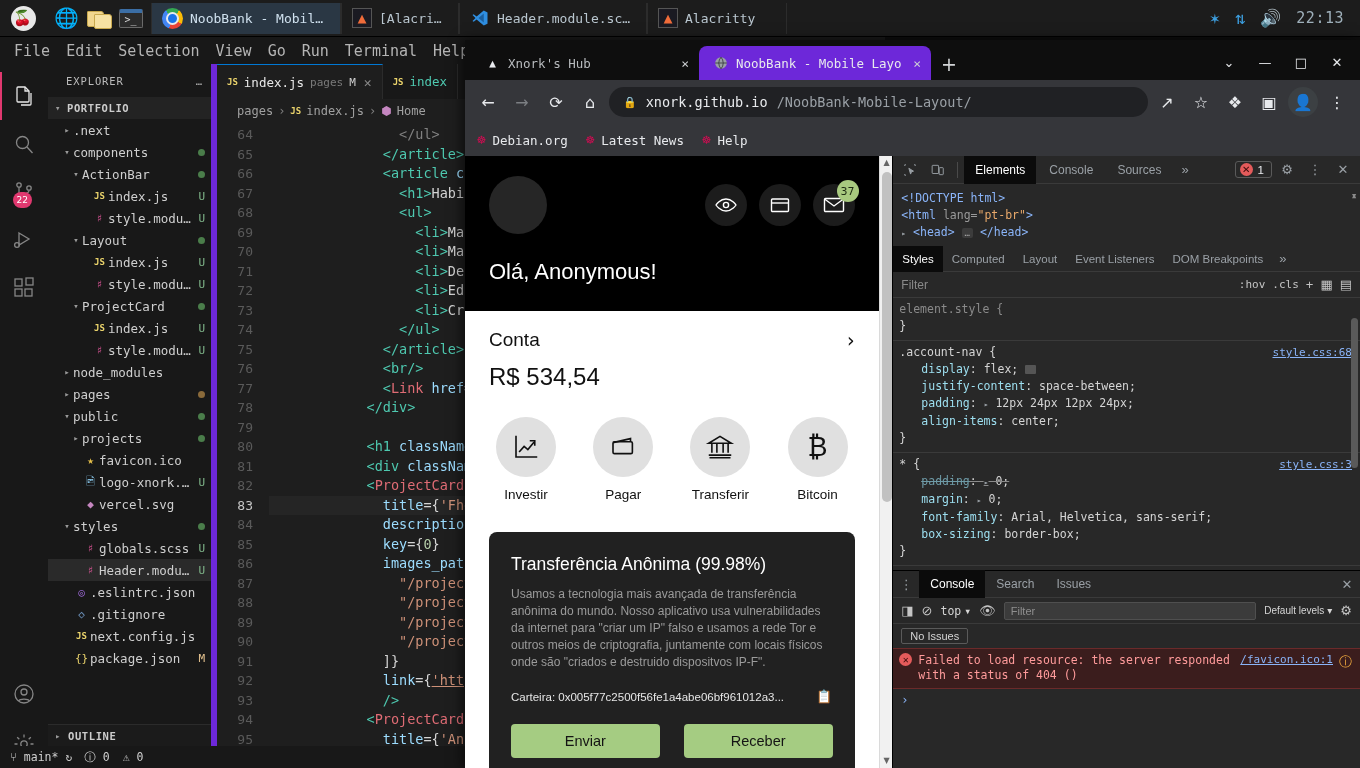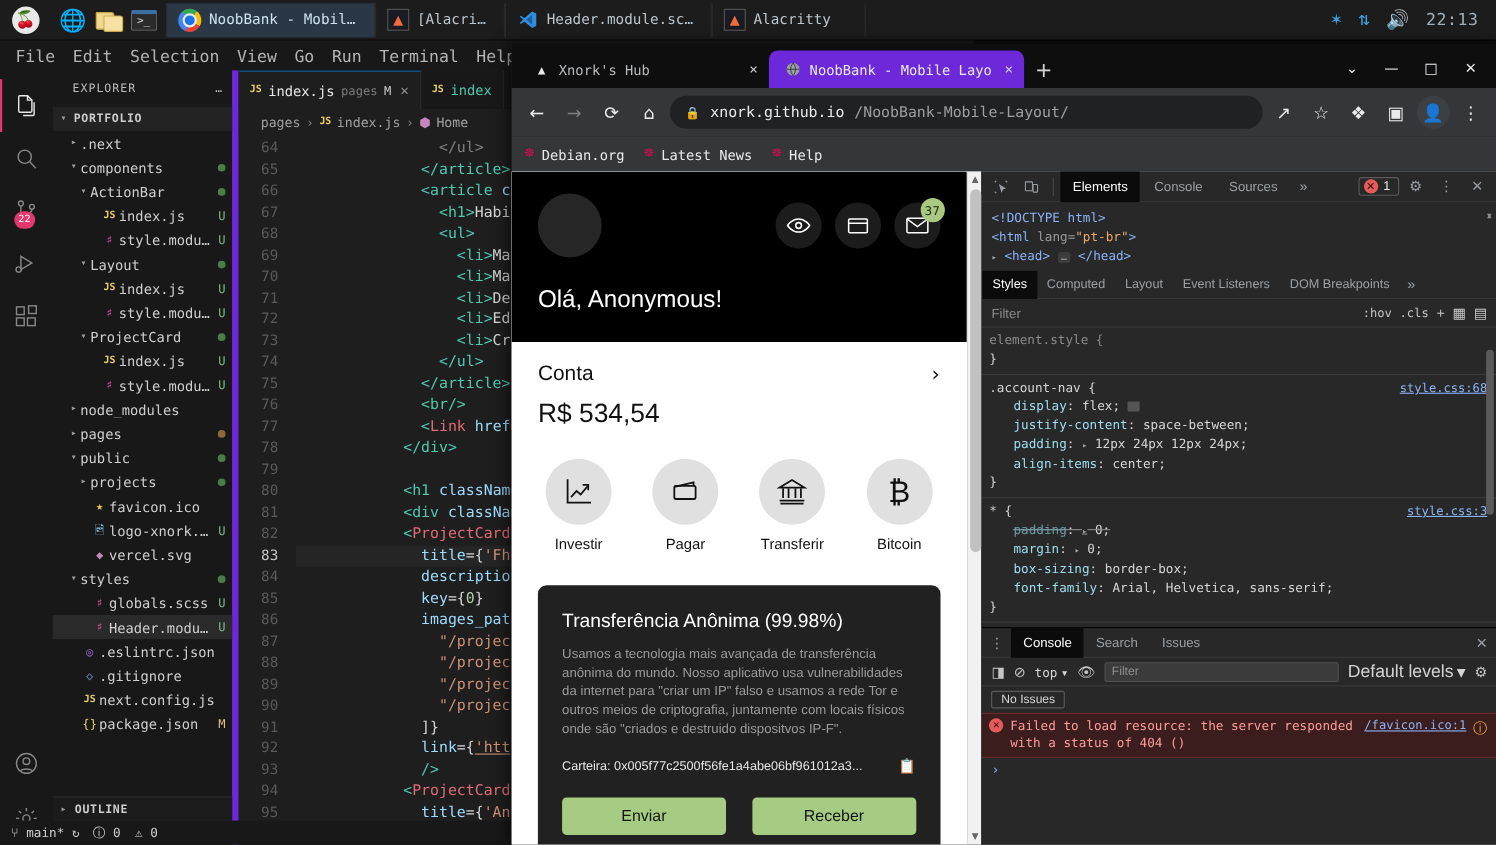--- a/index.html
+++ b/index.html
@@ -322,21 +322,21 @@
   .tri { color: #9aa0a6; font-size: 8px; }
   .flexbadge { display: inline-block; width: 11px; height: 9px; background: #555; border-radius: 1px; vertical-align: middle; }
   #dt-styles-scroll { position: absolute; right: 1px; top: 2px; bottom: 2px; width: 9px; }
   #dt-styles-scroll .thumb { position: absolute; left: 1px; top: 18px; width: 7px; height: 150px; background: #5a5a5a; border-radius: 4px; }
   
   #dt-drawer { height: 198px; background: #282828; border-top: 1px solid #000; display: flex; flex-direction: column; }
   #dr-tabs { height: 27px; display: flex; align-items: center; border-bottom: 1px solid #3a3a3a; }
   #dr-toolbar { height: 26px; display: flex; align-items: center; gap: 8px; padding: 0 8px; border-bottom: 1px solid #3a3a3a; }
   #dr-ctxsel { font-size: 11.5px; color: #d5d5d5; display: flex; align-items: center; gap: 3px; font-family: "DejaVu Sans Mono", monospace; }
   #dr-filter { flex: 1; height: 18px; background: #3b3b3b; border: 1px solid #4f4f4f; border-radius: 2px; padding: 0 6px; font-size: 11px; color: #8f8f8f; display: flex; align-items: center; }
-  #dr-levels { font-size: 16px; color: #d5d5d5; display: flex; align-items: center; gap: 3px; }
+  #dr-levels { font-size: 10px; color: #d5d5d5; display: flex; align-items: center; gap: 3px; }
   #dr-issues { height: 24px; display: flex; align-items: center; padding: 0 8px; }
   #dr-issues .chip { border: 1px solid #5a5a5a; border-radius: 2px; padding: 1px 8px; font-size: 11px; color: #d5d5d5; }
   #dr-errrow {
     background: #3b1d1d; border-top: 1px solid #6b2a2a; border-bottom: 1px solid #6b2a2a;
     display: flex; align-items: flex-start; gap: 6px; padding: 4px 8px 5px 6px;
     font-family: "DejaVu Sans Mono", monospace; font-size: 11.5px; color: #ff9b9b;
   }
   #dr-errrow .msg { flex: 1; line-height: 15px; }
   #dr-errrow .src { color: #8ab4f8; text-decoration: underline; white-space: nowrap; font-size: 11px; }
   #dr-errrow .warnico { color: #e8a33d; font-size: 13px; flex: 0 0 auto; }
@@ -962,22 +962,22 @@
               <div class="prop"><span class="p-name">align-items</span><span class="p-val">: center;</span></div>
               <div class="sel-name">}</div>
             </div>
             <div class="rule">
               <div class="rule-head">
                 <span class="sel-name">* {</span>
                 <span class="origin">style.css:3</span>
               </div>
               <div class="prop strike"><span class="p-name">padding</span><span class="p-val">: <span class="tri">▸</span> 0;</span></div>
               <div class="prop"><span class="p-name">margin</span><span class="p-val">: <span class="tri">▸</span> 0;</span></div>
+              <div class="prop"><span class="p-name">font-family</span><span class="p-val">: Arial, Helvetica, sans-serif;</span></div>
               <div class="prop"><span class="p-name">box-sizing</span><span class="p-val">: border-box;</span></div>
-              <div class="prop"><span class="p-name">font-family</span><span class="p-val">: Arial, Helvetica, sans-serif;</span></div>
               <div class="sel-name">}</div>
             </div>
           </div>
         <div id="dt-styles-scroll">
             <div class="thumb"></div>
           </div>
       </div>
 
       <div id="dt-drawer">
         <div id="dr-tabs">

